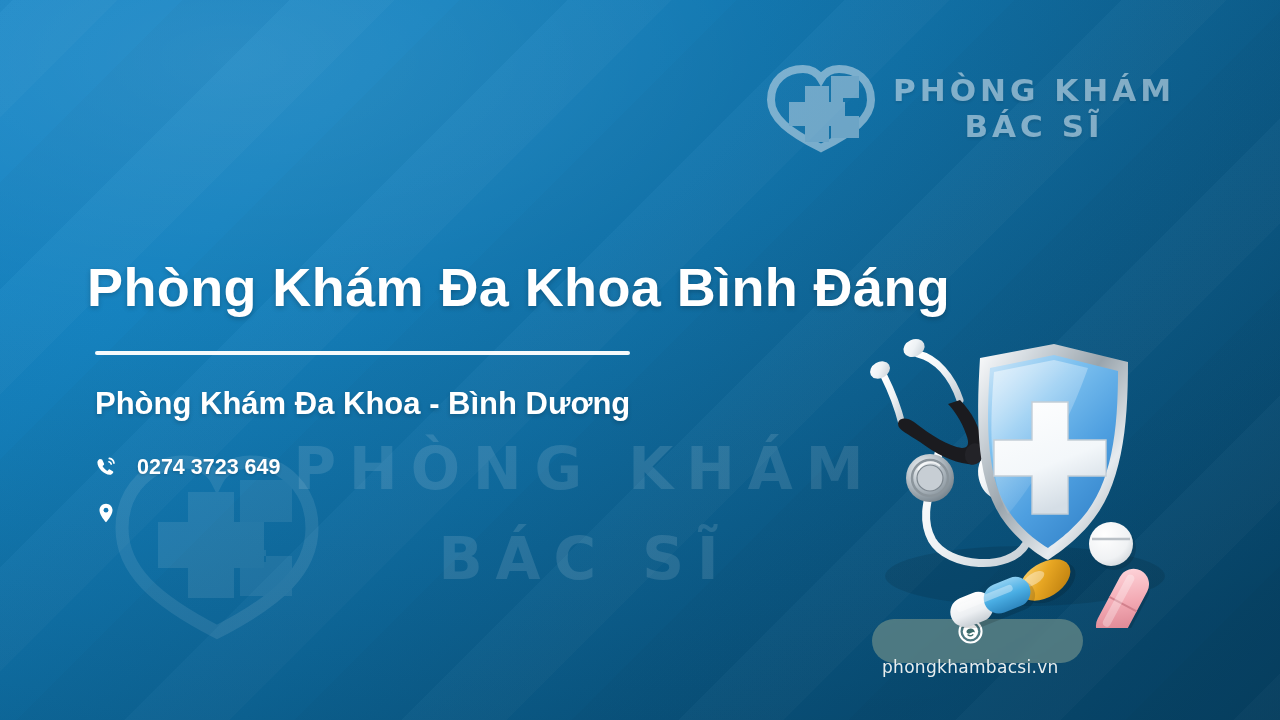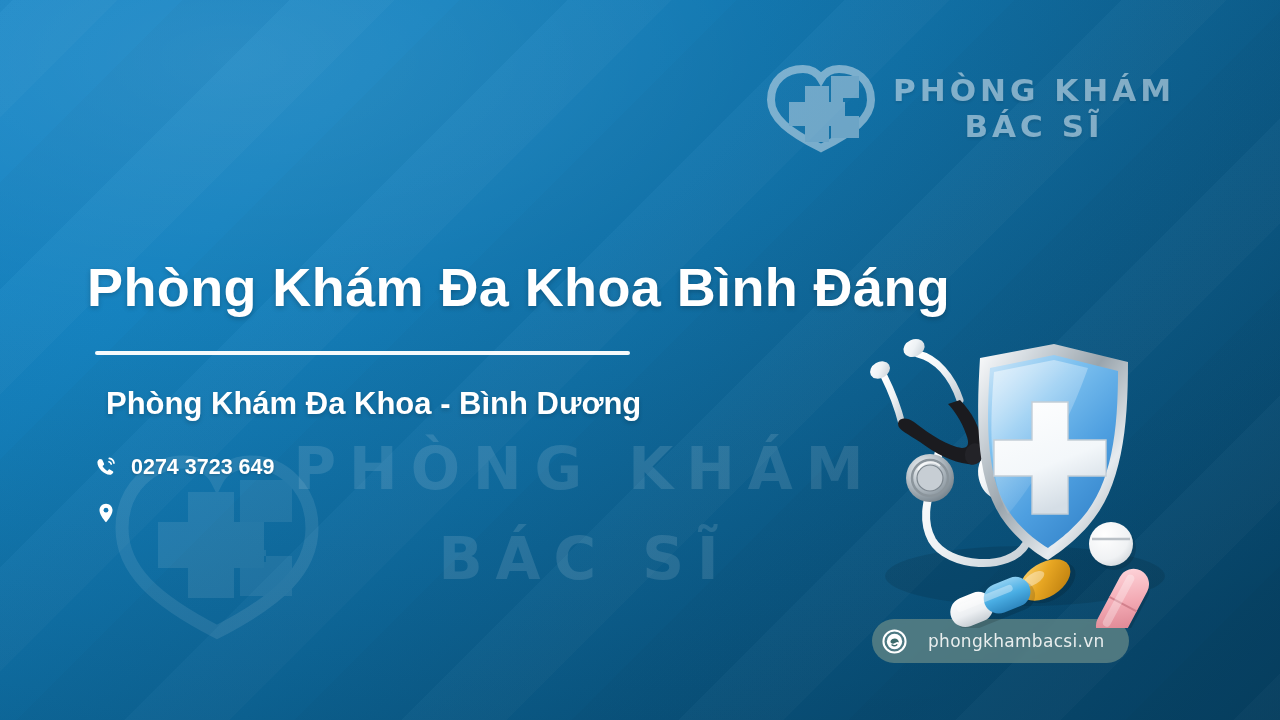--- a/index.html
+++ b/index.html
@@ -74,43 +74,44 @@
     color:#ffffff; font-size:54px; font-weight:700; line-height:62px;
     letter-spacing:.4px;
     text-shadow:0 2px 5px rgba(0,0,0,.22);
     margin-top:22px;
   }
   .rule{
     position:absolute; left:95px; top:351px; width:535px; height:4px;
     background:#ffffff; border-radius:2px; opacity:.96;
   }
   .subtitle{
-    position:absolute; left:106px; top:383px;
+    position:absolute; left:95px; top:383px;
     color:#ffffff; font-size:31px; font-weight:700; line-height:42px;
     text-shadow:0 2px 4px rgba(0,0,0,.20);
   }
 
   .contact{
     position:absolute; left:95px; top:452px; width:640px;
   }
-  .crow{ display:flex; align-items:flex-start; gap:14px; margin-bottom:16px; }
+  .crow{ display:flex; align-items:flex-start; gap:20px; margin-bottom:16px; }
   .crow .ic{ width:22px; height:26px; flex:0 0 22px; margin-top:2px; }
   .crow .tx{
     color:#ffffff; font-size:21.5px; font-weight:700; line-height:30px;
     text-shadow:0 1px 3px rgba(0,0,0,.20); white-space:pre-line;
   }
 
   
   .site{
     position:absolute; left:872px; top:619px;
     height:44px; padding:0 24px 0 10px;
-    display:flex; align-items:center; gap:21px;
+    display:flex; align-items:center; gap:13px;
     background:rgba(104,139,136,.72);
     border-radius:22px;
     backdrop-filter:blur(2px);
+    flex-direction:column;
   }
   .site .globe{ width:25px; height:25px; flex:0 0 25px; }
   .site .url{
     color:#e9eeee; font-size:17px; letter-spacing:.3px;
     font-family:"DejaVu Sans", sans-serif; font-weight:400;
   }
 
   
   .art{ position:absolute; left:840px; top:318px; width:340px; height:310px; }
 </style>

